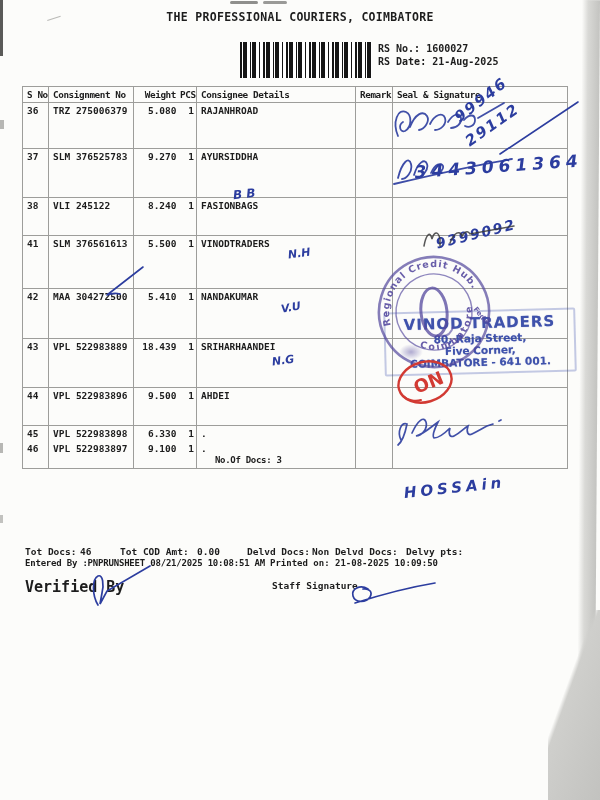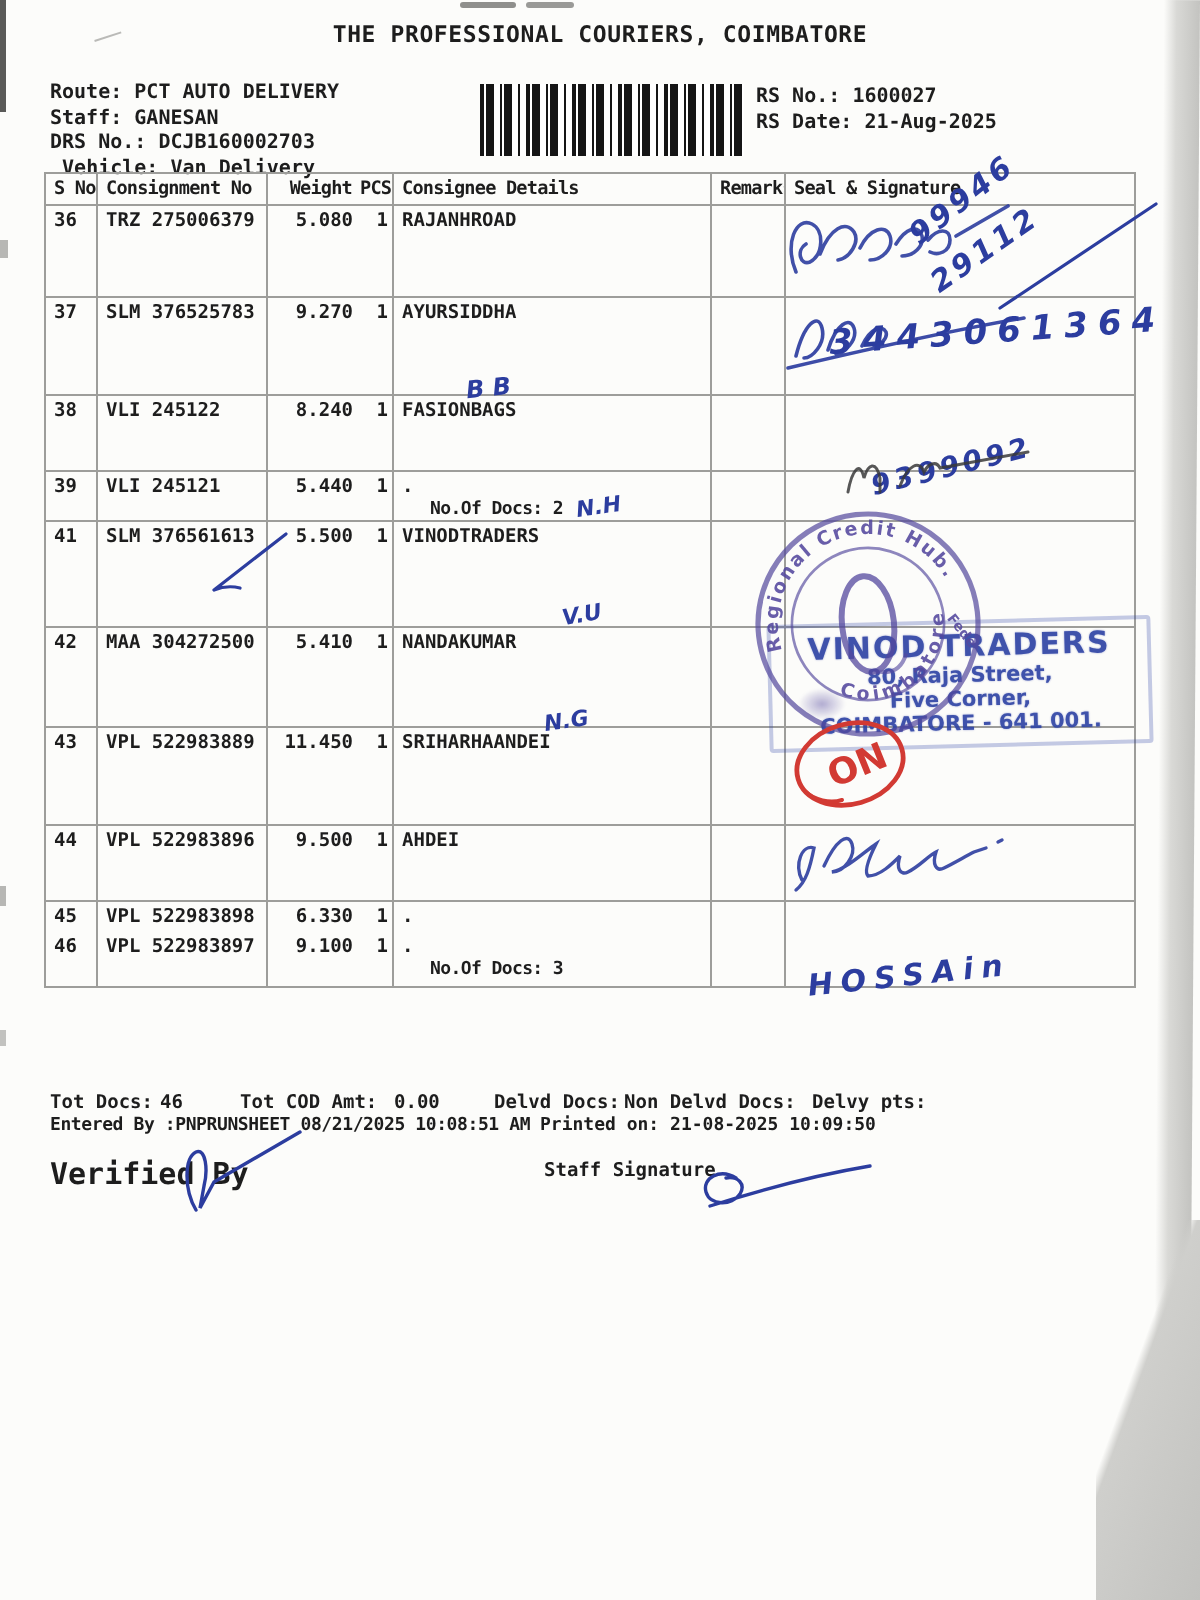--- a/index.html
+++ b/index.html
@@ -101,26 +101,20 @@
   <div class="top-dash1"></div>
   <div class="top-dash2"></div>
   <div class="left-sliver"></div>
   <div class="left-dot1"></div>
   <div class="left-dot2"></div>
   <div class="left-dot3"></div>
   <div class="pencil"></div>
 
   <div class="company">THE PROFESSIONAL COURIERS, COIMBATORE</div>
 
-  <div class="info-left">
-    <div><span>Route:</span> <span>PCT AUTO DELIVERY</span></div>
-    <div><span>Staff:</span> <span>GANESAN</span></div>
-    <div><span>DRS No.:</span> <span>DCJB160002703</span></div>
-    <div>&nbsp;<span>Vehicle:</span> <span>Van Delivery</span></div>
-  </div>
 
   <div class="barcode"></div>
 
   <div class="info-right">
     <div><span>RS No.:</span> <span>1600027</span></div>
     <div><span>RS Date:</span> <span>21-Aug-2025</span></div>
   </div>
 
   <table class="tbl">
     <colgroup>
@@ -179,33 +173,20 @@
         <td>
             <span class="wcell">
               <span class="w">8.240</span>
               <span class="p">1</span>
             </span>
           </td>
         <td>FASIONBAGS</td>
         <td></td>
         <td></td>
       </tr>
-      <tr style="height:24px">
-        <td>39</td>
-        <td>VLI 245121</td>
-        <td>
-            <span class="wcell">
-              <span class="w">5.440</span>
-              <span class="p">1</span>
-            </span>
-          </td>
-        <td><span>.</span><div class="note">No.Of Docs: 2</div></td>
-        <td></td>
-        <td></td>
-      </tr>
       <tr style="height:53px">
         <td>41</td>
         <td>SLM 376561613</td>
         <td>
             <span class="wcell">
               <span class="w">5.500</span>
               <span class="p">1</span>
             </span>
           </td>
         <td>VINODTRADERS</td>
@@ -223,21 +204,21 @@
           </td>
         <td>NANDAKUMAR</td>
         <td></td>
         <td></td>
       </tr>
       <tr style="height:49px">
         <td>43</td>
         <td>VPL 522983889</td>
         <td>
             <span class="wcell">
-              <span class="w">11.450</span>
+              <span class="w">18.439</span>
               <span class="p">1</span>
             </span>
           </td>
         <td>SRIHARHAANDEI</td>
         <td></td>
         <td></td>
       </tr>
       <tr style="height:38px">
         <td>44</td>
         <td>VPL 522983896</td>

